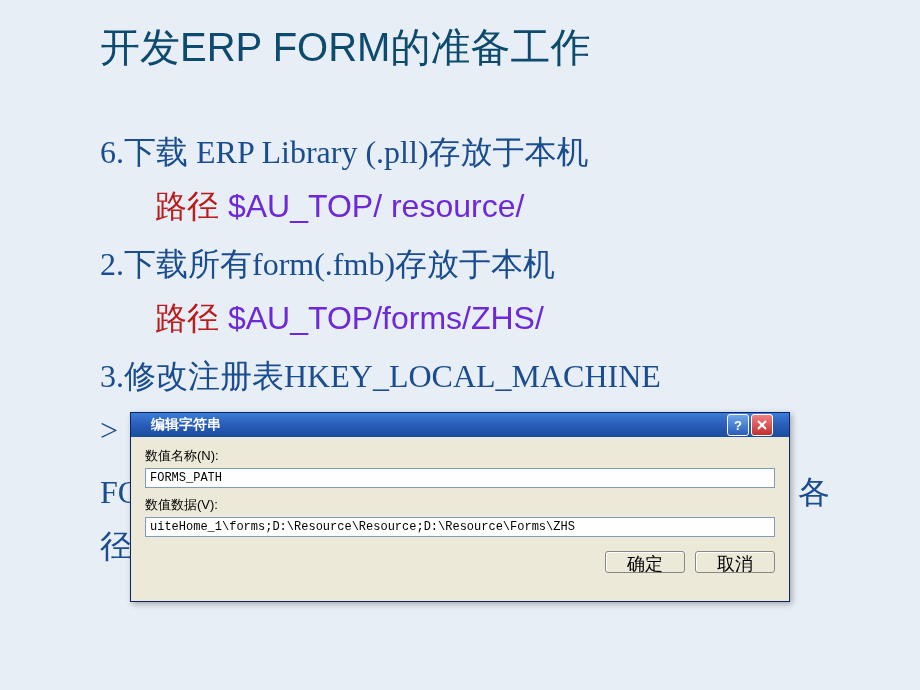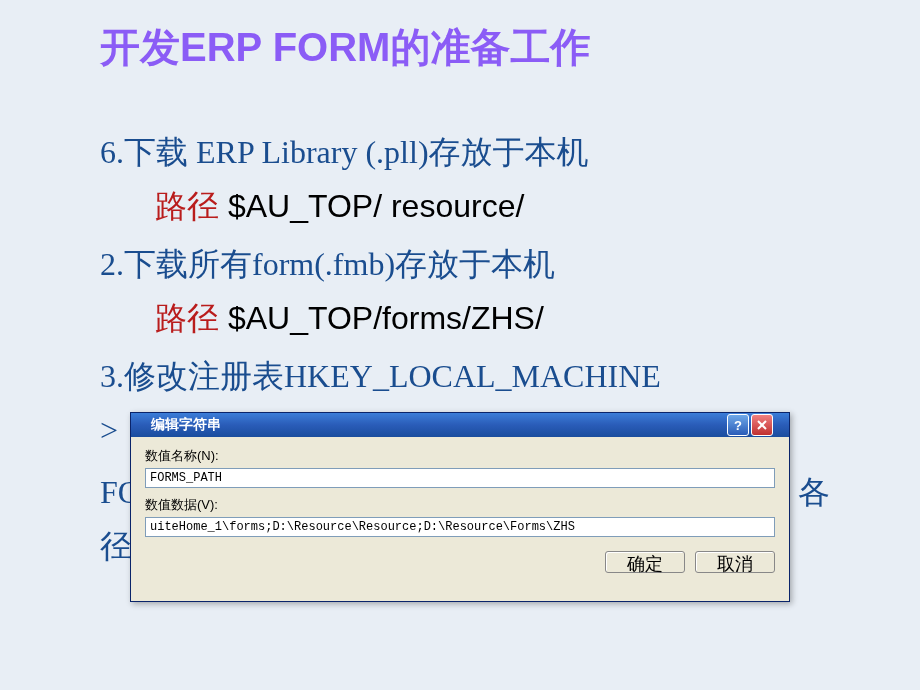--- a/index.html
+++ b/index.html
@@ -12,23 +12,23 @@
       height: 690px;
       background: #e8eef5;
       font-family: "Microsoft YaHei", "SimHei", Arial, sans-serif;
       overflow: hidden;
       position: relative;
     }
     .slide {
       padding: 20px 0 0 0;
     }
     .title {
-      color: #8b5cf6;
+      color: #0c4a6e;
       font-size: 40px;
-      font-weight: bold;
+      font-weight: normal;
       margin-left: 100px;
       margin-bottom: 50px;
       font-family: "SimHei", "Microsoft YaHei", sans-serif;
     }
     .content {
       margin-left: 100px;
       font-size: 32px;
       line-height: 1.7;
     }
     .item {
@@ -36,21 +36,21 @@
       font-family: "SimSun", serif;
     }
     .path-line {
       margin-left: 55px;
     }
     .path-label {
       color: #b91c1c;
       font-family: Liberation Mono, monospace;
     }
     .path-value {
-      color: #000000;
+      color: #6d28d9;
       font-family: Arial, sans-serif;
     }
     .item3-cont {
       color: #1a4d8f;
       font-family: "SimSun", serif;
     }
     .dialog {
       position: absolute;
       left: 130px;
       top: 412px;

